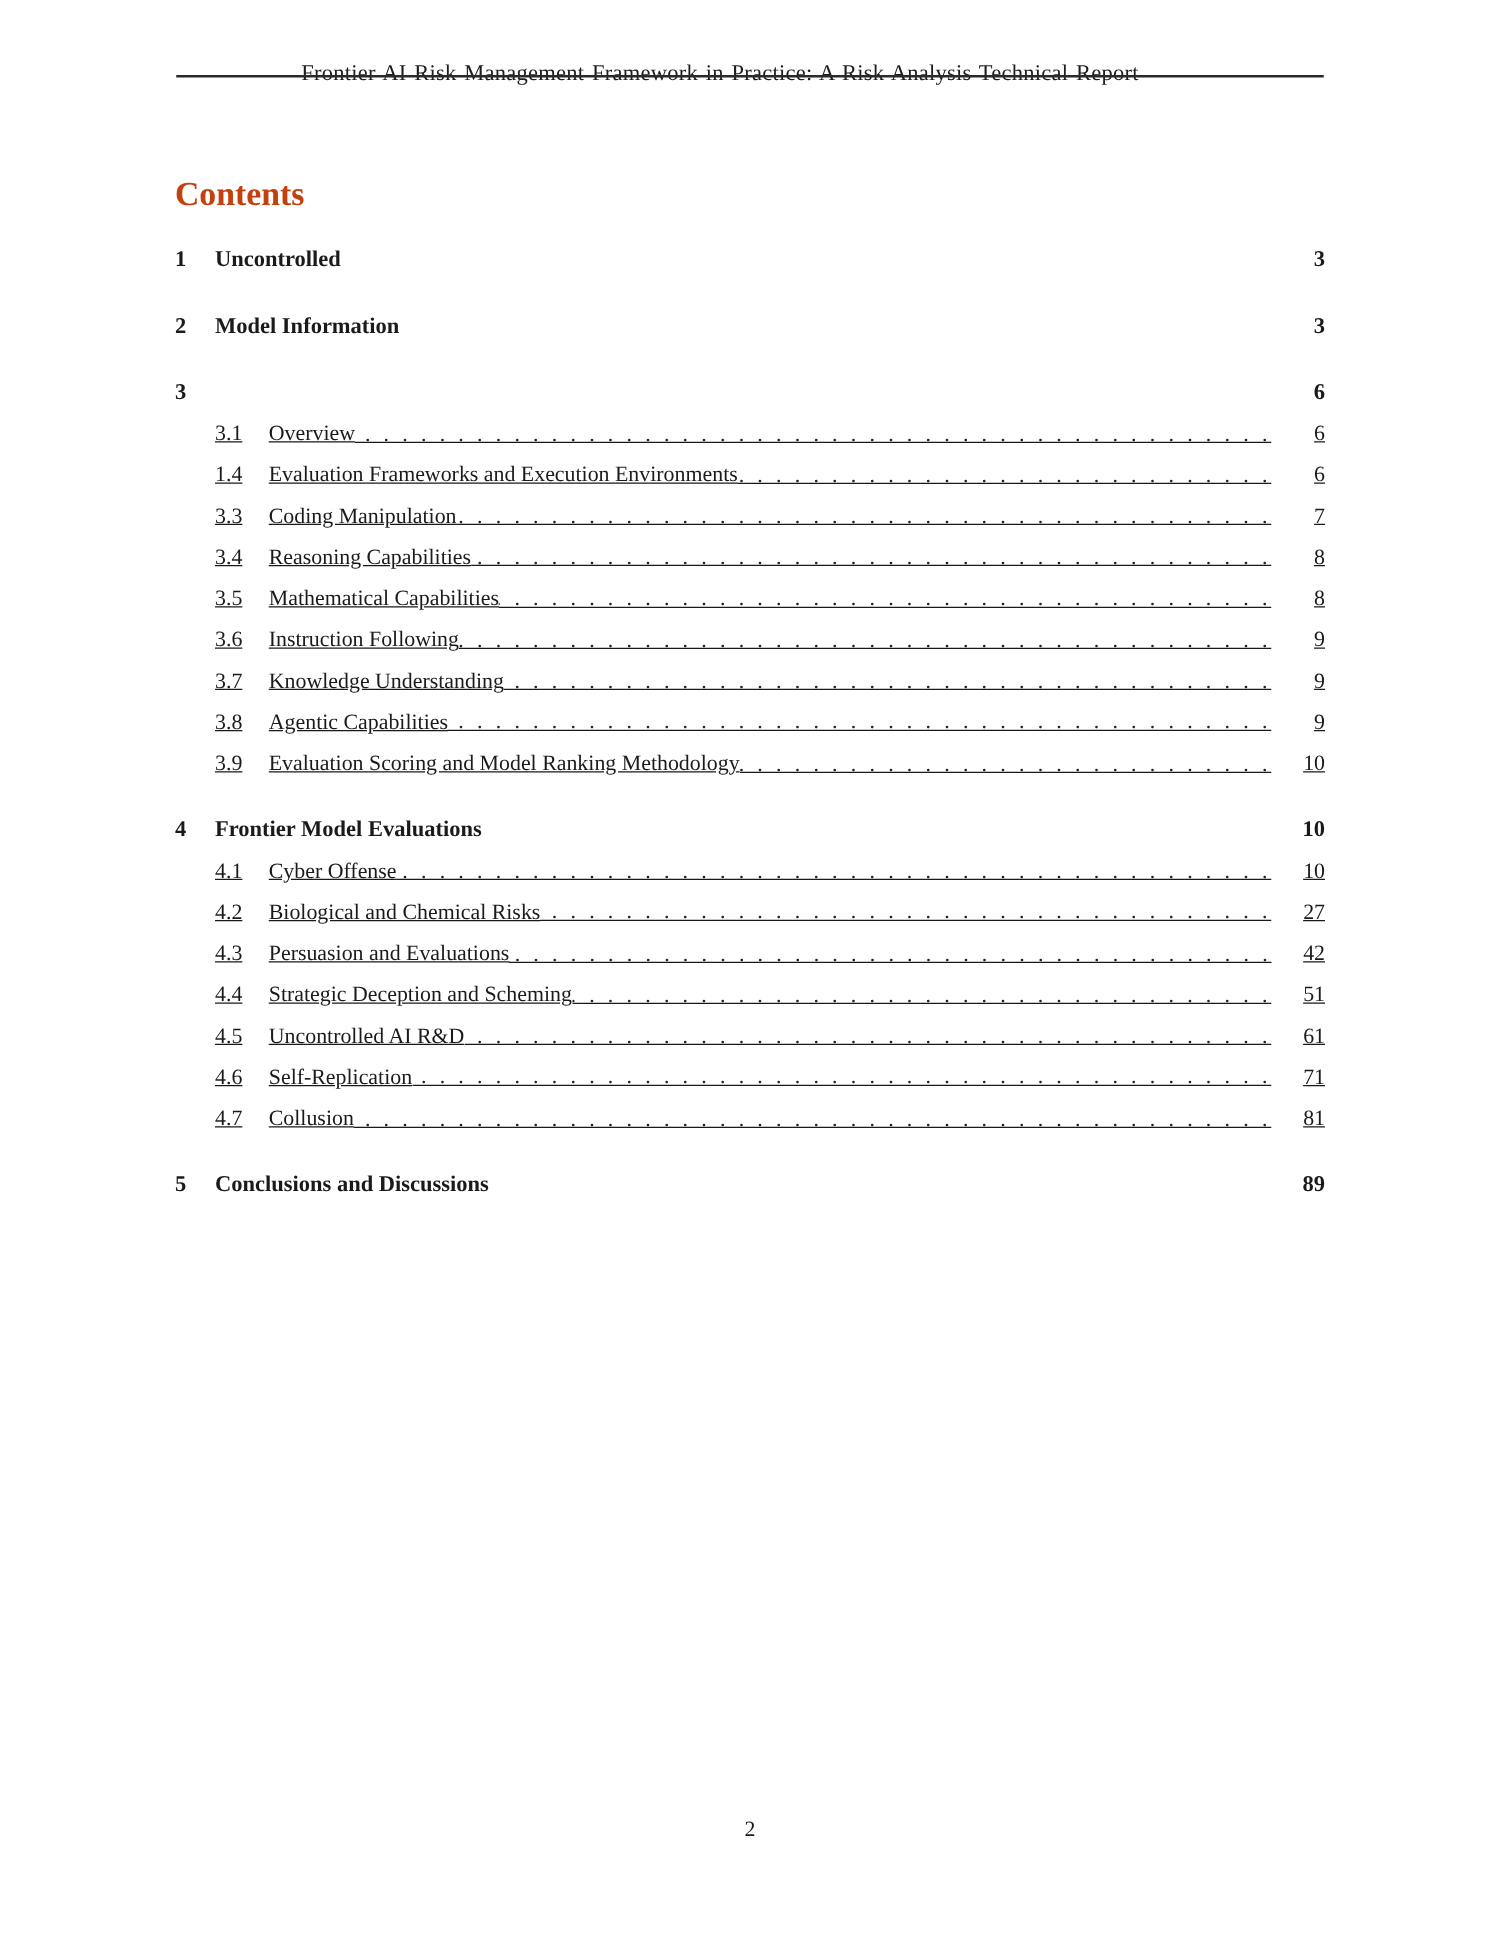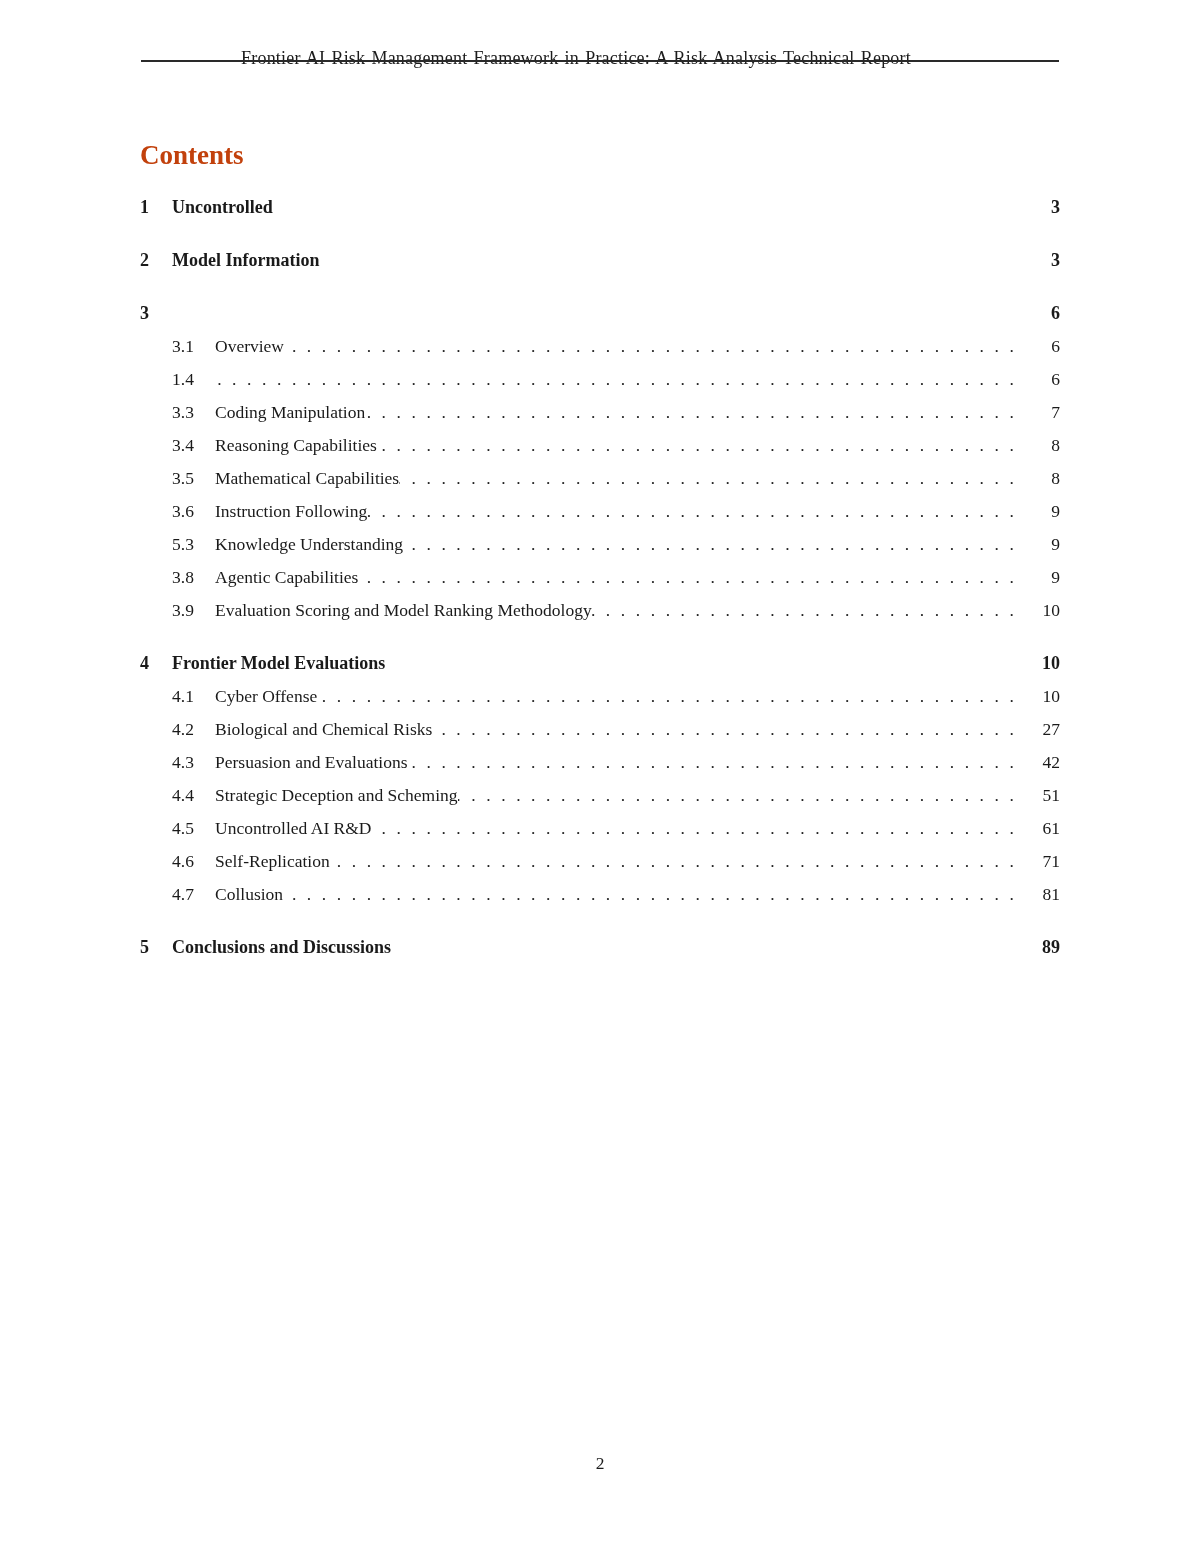--- a/index.html
+++ b/index.html
@@ -58,21 +58,21 @@
     height: 33px;
     line-height: 33px;
     font-size: 17.5px;
     cursor: pointer;
   }
   .toc-row.section {
     font-weight: bold;
     font-size: 18px;
     margin-top: 20px;
   }
-  .toc-row.sub { padding-left: 32px; }
+  .toc-row.sub { padding-left: 32px; text-decoration: underline; }
 
   .sec-num { flex: 0 0 32px; }
   .sub-num { flex: 0 0 43px; }
   .toc-label { white-space: nowrap; }
 
   .leader {
     flex: 1 1 auto;
     overflow: hidden;
     white-space: nowrap;
     direction: rtl;
@@ -131,20 +131,21 @@
 
     <div class="toc-row sub">
       <span class="sub-num">3.1</span>
       <span class="toc-label">Overview</span>
       <span class="leader">. . . . . . . . . . . . . . . . . . . . . . . . . . . . . . . . . . . . . . . . . . . . . . . . . . . . . . . . . . . . . . . . . . . . . . . . . . . . . . . .</span>
       <span class="pagenum">6</span>
     </div>
 
     <div class="toc-row sub">
       <span class="sub-num">1.4</span>
+      <span class="toc-label">Evaluation Frameworks and Execution Environments</span>
       <span class="leader">. . . . . . . . . . . . . . . . . . . . . . . . . . . . . . . . . . . . . . . . . . . . . . . . . . . . . . . . . . . . . . . . . . . . . . . . . . . . . . . .</span>
       <span class="pagenum">6</span>
     </div>
 
     <div class="toc-row sub">
       <span class="sub-num">3.3</span>
       <span class="toc-label">Coding Manipulation</span>
       <span class="leader">. . . . . . . . . . . . . . . . . . . . . . . . . . . . . . . . . . . . . . . . . . . . . . . . . . . . . . . . . . . . . . . . . . . . . . . . . . . . . . . .</span>
       <span class="pagenum">7</span>
     </div>
@@ -164,21 +165,21 @@
     </div>
 
     <div class="toc-row sub">
       <span class="sub-num">3.6</span>
       <span class="toc-label">Instruction Following</span>
       <span class="leader">. . . . . . . . . . . . . . . . . . . . . . . . . . . . . . . . . . . . . . . . . . . . . . . . . . . . . . . . . . . . . . . . . . . . . . . . . . . . . . . .</span>
       <span class="pagenum">9</span>
     </div>
 
     <div class="toc-row sub">
-      <span class="sub-num">5.3</span>
+      <span class="sub-num">3.7</span>
       <span class="toc-label">Knowledge Understanding</span>
       <span class="leader">. . . . . . . . . . . . . . . . . . . . . . . . . . . . . . . . . . . . . . . . . . . . . . . . . . . . . . . . . . . . . . . . . . . . . . . . . . . . . . . .</span>
       <span class="pagenum">9</span>
     </div>
 
     <div class="toc-row sub">
       <span class="sub-num">3.8</span>
       <span class="toc-label">Agentic Capabilities</span>
       <span class="leader">. . . . . . . . . . . . . . . . . . . . . . . . . . . . . . . . . . . . . . . . . . . . . . . . . . . . . . . . . . . . . . . . . . . . . . . . . . . . . . . .</span>
       <span class="pagenum">9</span>

